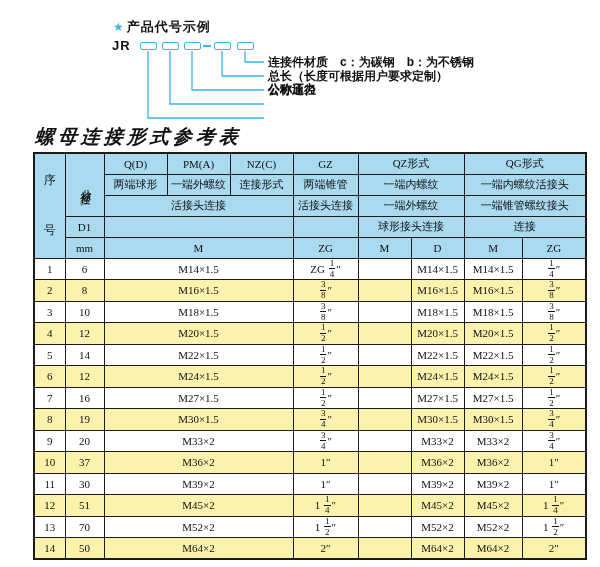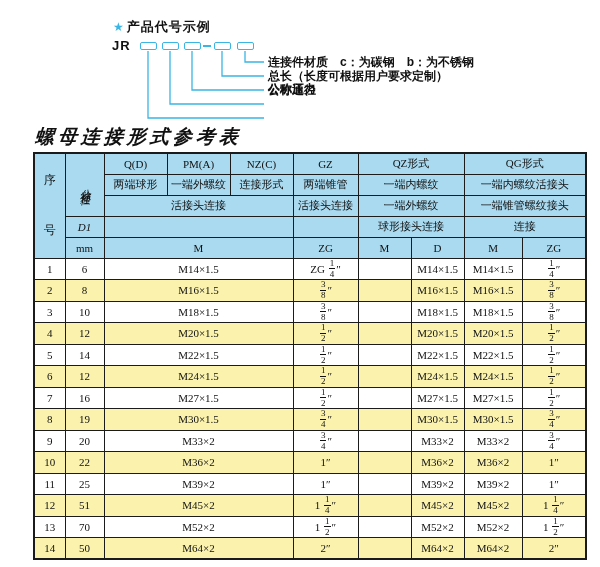--- a/index.html
+++ b/index.html
@@ -36,21 +36,21 @@
   table.ref{position:absolute;left:33px;top:152px;width:552px;border-collapse:collapse;
     border:2px solid var(--border);table-layout:fixed;}
   table.ref th,table.ref td{border:1px solid var(--border);text-align:center;vertical-align:middle;
     font-size:11px;font-weight:normal;padding:0 1px;overflow:hidden;white-space:nowrap;}
   table.ref thead th{background:var(--header-bg);height:21px;}
   table.ref tbody td{height:21.5px;background:#fff;}
   table.ref tbody tr.alt td{background:var(--alt-bg);}
   .seq-head{height:105px;}
   .seq-stack{display:flex;flex-direction:column;justify-content:space-around;align-items:center;height:100px;font-size:12px;}
   .vert{writing-mode:vertical-rl;text-orientation:upright;letter-spacing:2px;font-size:10.5px;margin:0 auto;font-style:italic;}
-  .ital{font-style:italic;}
+  .ital{}
   
   .frac{display:inline-block;vertical-align:-4px;text-align:center;line-height:1;font-size:9px;margin:0 1px;}
   .frac .fn{display:block;border-bottom:1px solid var(--ink);padding:0 1px 0.5px;}
   .frac .fd{display:block;padding-top:0.5px;}
 </style>
 </head>
 <body>
 
 <div class="page">
 
@@ -226,31 +226,31 @@
           <td>20</td>
           <td colspan="3">M33×2</td>
           <td><span class="frac"><span class="fn">3</span><span class="fd">4</span></span>″</td>
           <td></td>
           <td>M33×2</td>
           <td>M33×2</td>
           <td><span class="frac"><span class="fn">3</span><span class="fd">4</span></span>″</td>
         </tr>
         <tr class="alt">
           <td>10</td>
-          <td>22</td>
+          <td>37</td>
           <td colspan="3">M36×2</td>
           <td>1″</td>
           <td></td>
           <td>M36×2</td>
           <td>M36×2</td>
           <td>1″</td>
         </tr>
         <tr>
           <td>11</td>
-          <td>25</td>
+          <td>30</td>
           <td colspan="3">M39×2</td>
           <td>1″</td>
           <td></td>
           <td>M39×2</td>
           <td>M39×2</td>
           <td>1″</td>
         </tr>
         <tr class="alt">
           <td>12</td>
           <td>51</td>

